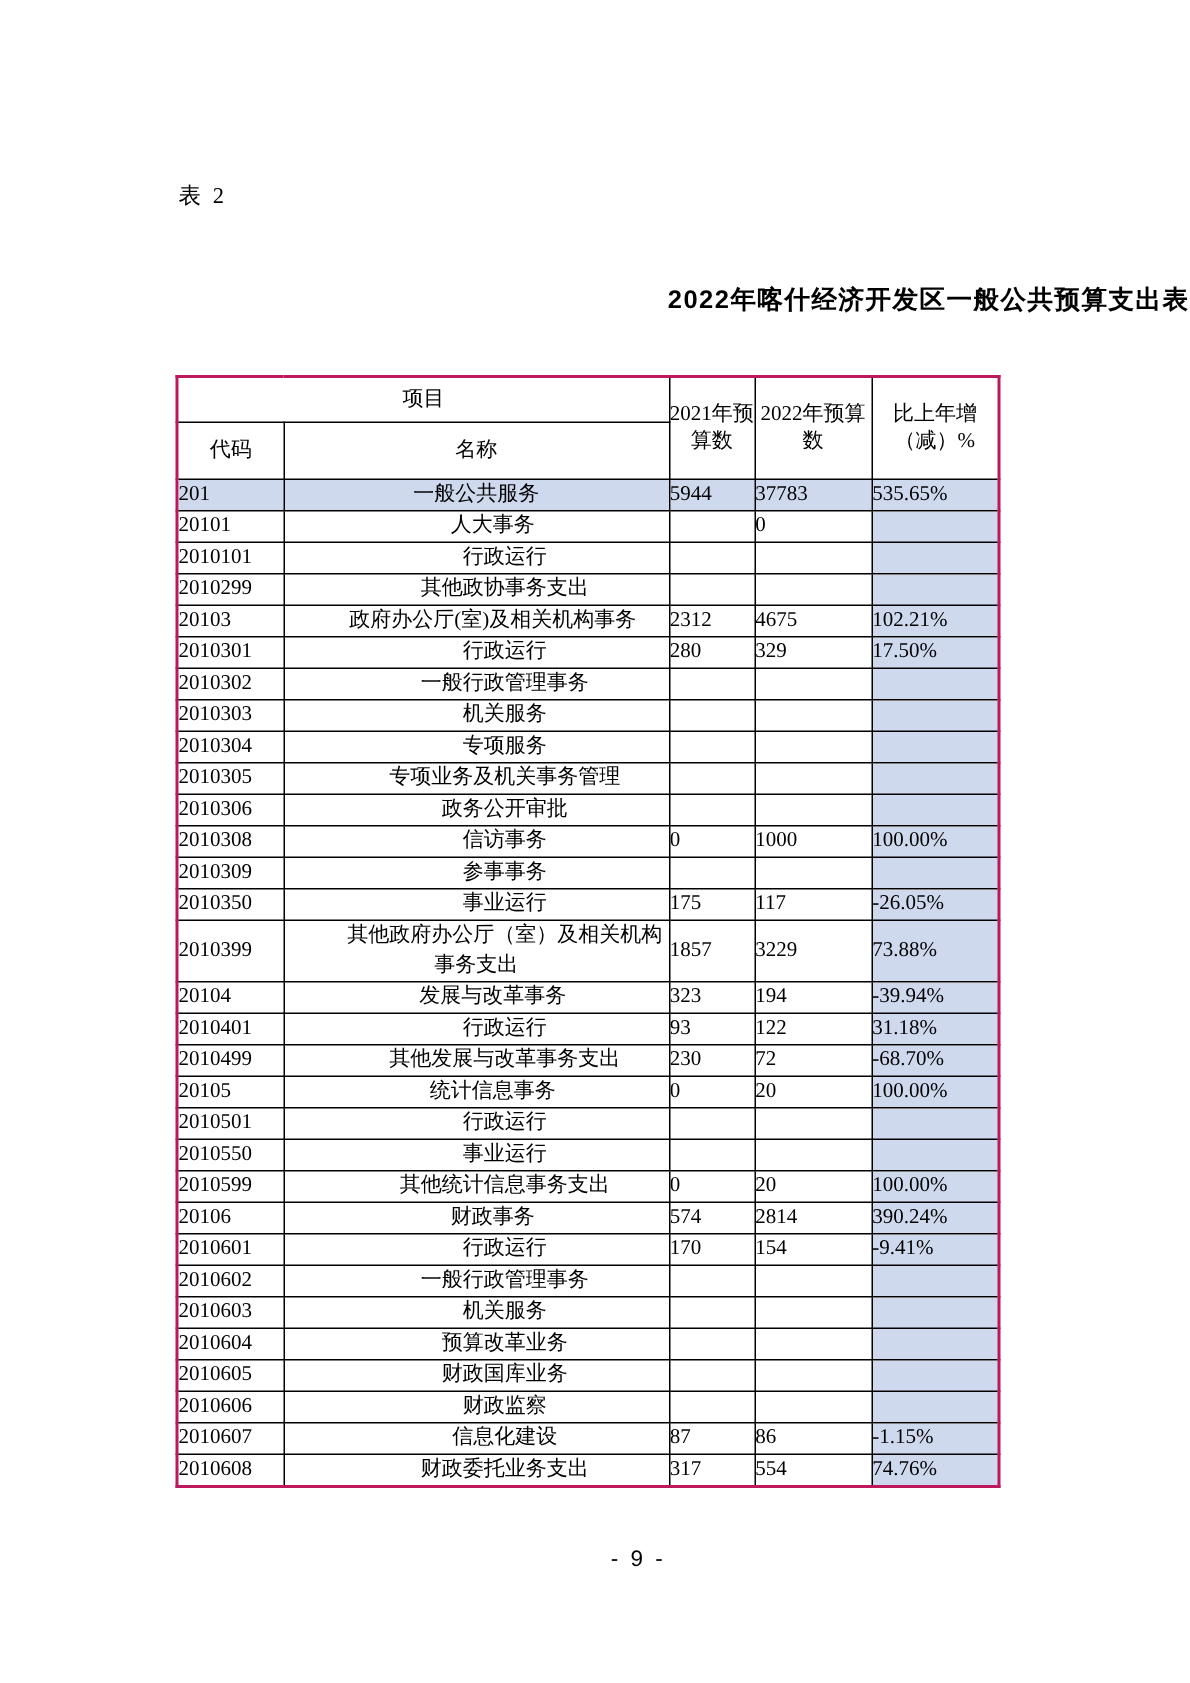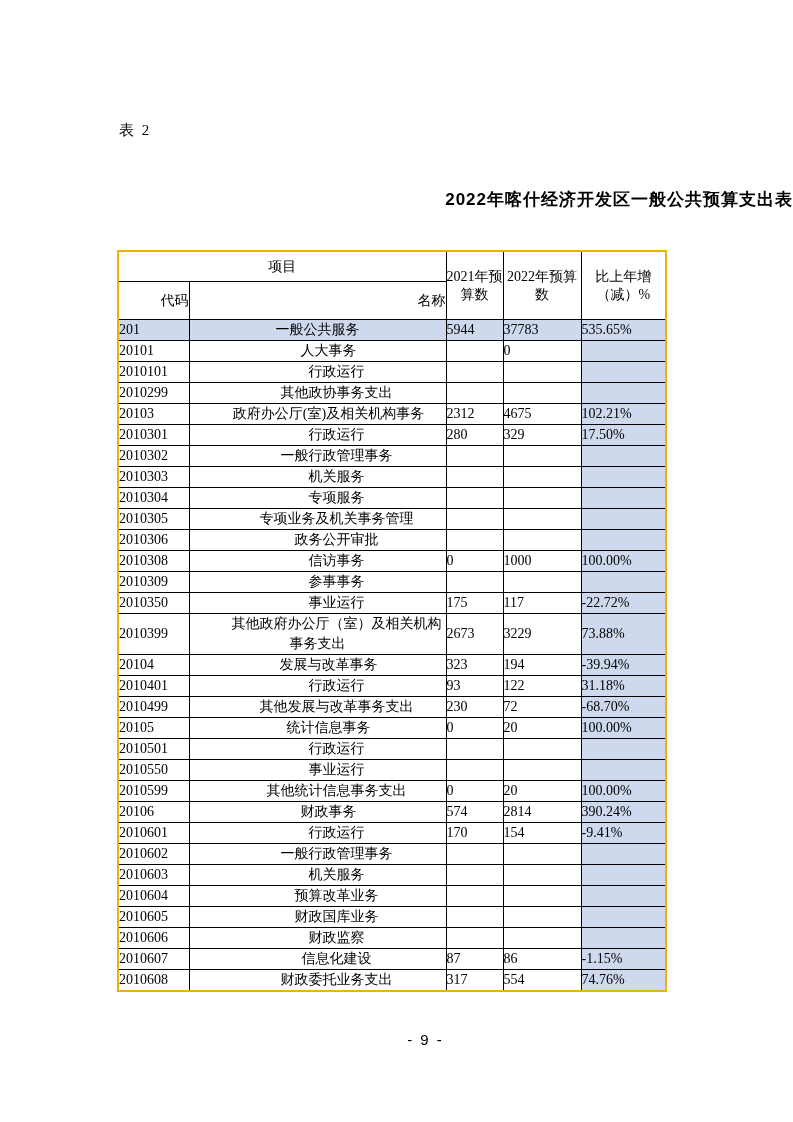--- a/index.html
+++ b/index.html
@@ -18,35 +18,35 @@
   .doc-title{
     position:absolute;left:0;top:188px;width:100%;
     text-align:right;
     font-family:"Liberation Sans","DejaVu Sans",sans-serif;
     font-size:17px;font-weight:bold;letter-spacing:1px;
   }
   table.budget{
     position:absolute;left:117px;top:250px;
     width:548px;
     border-collapse:collapse;table-layout:fixed;
-    border:2px solid #eab308;
+    border:2px solid #be185d;
   }
   table.budget th, table.budget td{
     border:1px solid #000;
     font-size:14px;font-weight:normal;
     overflow:hidden;
     padding:0;
   }
   thead th{
     text-align:center;vertical-align:middle;
     line-height:18px;
     background:#ffffff;
   }
   thead tr.h1 th{height:29px;}
-  thead tr.h2 th{height:37px;text-align:right;}
+  thead tr.h2 th{height:37px;}
   tbody td{
     height:20px;line-height:20px;
     vertical-align:middle;
     text-align:left;
     padding:0 1px 0 2px;
     background:#ffffff;
   }
   td.c-name{padding-left:2px;text-align:center;}
   td.c-name.lvl2{text-indent:22px;}
   td.c-name.lvl3{text-indent:38px;font-family:Liberation Mono, monospace;}
@@ -179,26 +179,26 @@
           <td class="c-name lvl3">参事事务</td>
           <td class="c-num"></td>
           <td class="c-num"></td>
           <td class="c-num c-change"></td>
         </tr>
         <tr>
           <td class="c-code">2010350</td>
           <td class="c-name lvl3">事业运行</td>
           <td class="c-num">175</td>
           <td class="c-num">117</td>
-          <td class="c-num c-change">-22.72%</td>
+          <td class="c-num c-change">-26.05%</td>
         </tr>
         <tr>
           <td class="c-code">2010399</td>
           <td class="c-name lvl3">其他政府办公厅（室）及相关机构事务支出</td>
-          <td class="c-num">2673</td>
+          <td class="c-num">1857</td>
           <td class="c-num">3229</td>
           <td class="c-num c-change">73.88%</td>
         </tr>
         <tr>
           <td class="c-code">20104</td>
           <td class="c-name lvl2">发展与改革事务</td>
           <td class="c-num">323</td>
           <td class="c-num">194</td>
           <td class="c-num c-change">-39.94%</td>
         </tr>

